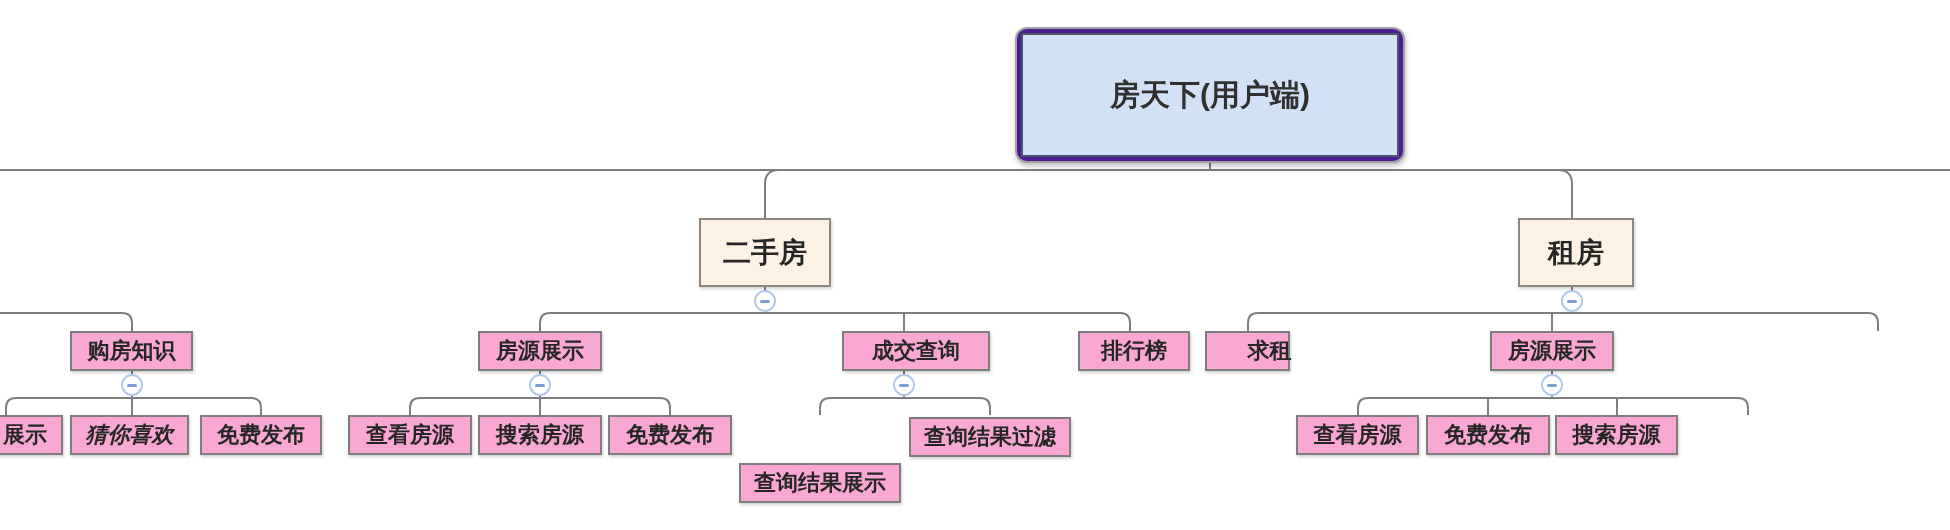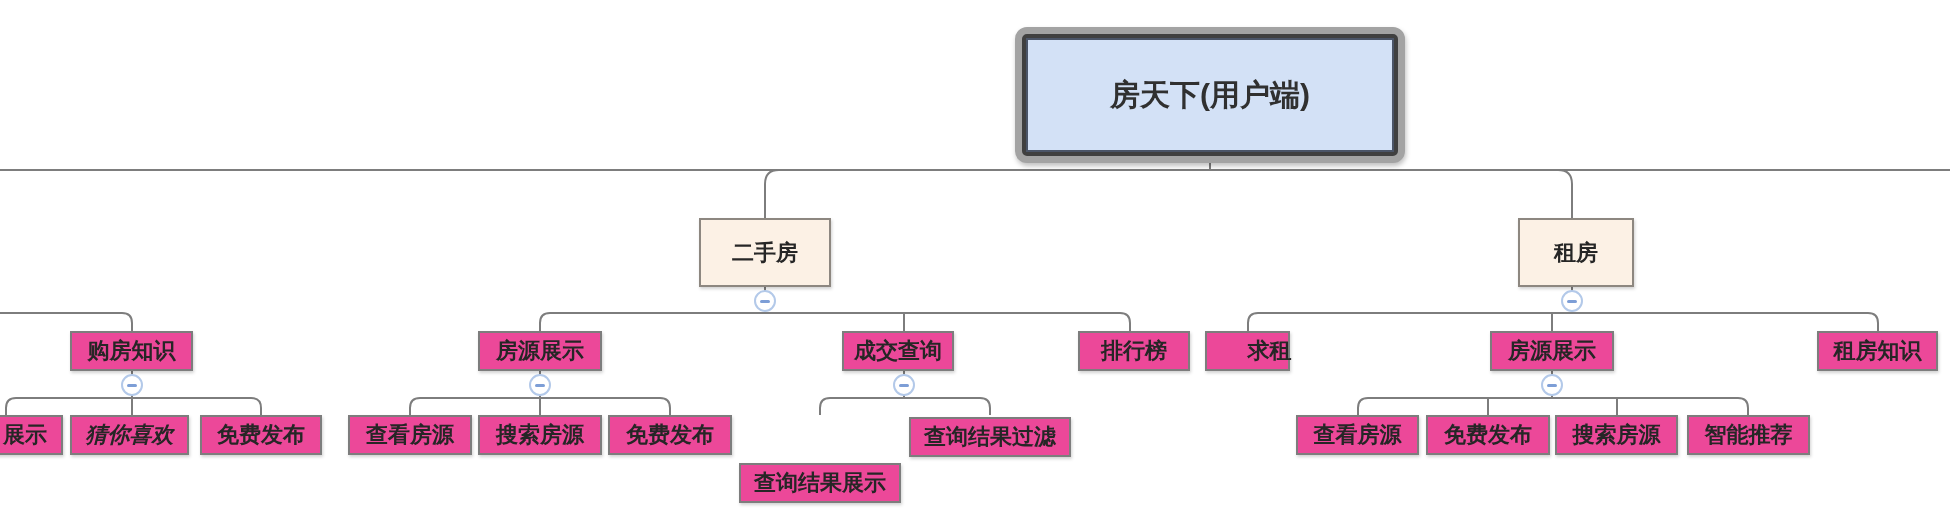--- a/index.html
+++ b/index.html
@@ -24,38 +24,38 @@
     position: absolute;
     box-sizing: border-box;
     display: flex;
     align-items: center;
     justify-content: center;
     font-weight: bold;
     color: #262626;
     white-space: nowrap;
   }
   .node.leaf {
-    background: #ec4899;
+    background: #f9a8d4;
     border: 2px solid #7d7d7d;
     font-size: 22px;
     box-shadow: 1px 2px 3px rgba(0,0,0,0.18);
   }
   .node.branch {
     background: #fcf1e5;
     border: 2px solid #8d8780;
-    font-size: 22px;
+    font-size: 28px;
     box-shadow: 1px 2px 3px rgba(0,0,0,0.18);
   }
   .node.clip-right {
     justify-content: flex-end;
     padding-right: 14px;
   }
   .node.root-outer {
-    background: #404040;
-    border: 7px solid #a3a3a3;
+    background: #4c1d95;
+    border: 2px solid #a3a3a3;
     border-radius: 12px;
     box-shadow: 1px 3px 5px rgba(0,0,0,0.25);
   }
   .root-inner {
     position: absolute;
     left: 4px;
     top: 4px;
     right: 4px;
     bottom: 4px;
     border: 2px solid #4b5568;
@@ -127,35 +127,32 @@
     </div>
     <div class="node branch" style="left: 1518px; top: 218px; width: 116px; height: 69px;">
       <span>租房</span>
     </div>
     <div class="node leaf" style="left: 70px; top: 331px; width: 123px; height: 40px;">
       <span>购房知识</span>
     </div>
     <div class="node leaf" style="left: 478px; top: 331px; width: 124px; height: 40px;">
       <span>房源展示</span>
     </div>
-    <div class="node leaf" style="left: 842px; top: 331px; width: 112px; height: 40px;">
+    <div class="node leaf" style="left: 842px; top: 331px; width: 148px; height: 40px;">
       <span>成交查询</span>
     </div>
     <div class="node leaf" style="left: 1078px; top: 331px; width: 112px; height: 40px;">
       <span>排行榜</span>
     </div>
     <div class="node leaf" style="left: 1205px; top: 331px; width: 85px; height: 40px; padding-left: 44px;">
       <span>求租</span>
     </div>
     <div class="node leaf" style="left: 1490px; top: 331px; width: 124px; height: 40px;">
       <span>房源展示</span>
     </div>
-    <div class="node leaf" style="left: 1817px; top: 331px; width: 121px; height: 40px;">
-      <span>租房知识</span>
-    </div>
     <div class="node leaf clip-right" style="left: -51px; top: 415px; width: 114px; height: 40px;">
       <span>展示</span>
     </div>
     <div class="node leaf" style="left: 70px; top: 415px; width: 119px; height: 40px; font-style: italic;">
       <span>猜你喜欢</span>
     </div>
     <div class="node leaf" style="left: 200px; top: 415px; width: 122px; height: 40px;">
       <span>免费发布</span>
     </div>
     <div class="node leaf" style="left: 348px; top: 415px; width: 124px; height: 40px;">
@@ -174,23 +171,20 @@
       <span>查询结果过滤</span>
     </div>
     <div class="node leaf" style="left: 1296px; top: 415px; width: 123px; height: 40px;">
       <span>查看房源</span>
     </div>
     <div class="node leaf" style="left: 1426px; top: 415px; width: 124px; height: 40px;">
       <span>免费发布</span>
     </div>
     <div class="node leaf" style="left: 1555px; top: 415px; width: 123px; height: 40px;">
       <span>搜索房源</span>
-    </div>
-    <div class="node leaf" style="left: 1687px; top: 415px; width: 123px; height: 40px;">
-      <span>智能推荐</span>
     </div>
     <div class="collapse" style="left: 754px; top: 290px;">
       <span class="minus"></span>
     </div>
     <div class="collapse" style="left: 1561px; top: 290px;">
       <span class="minus"></span>
     </div>
     <div class="collapse" style="left: 121px; top: 374px;">
       <span class="minus"></span>
     </div>

